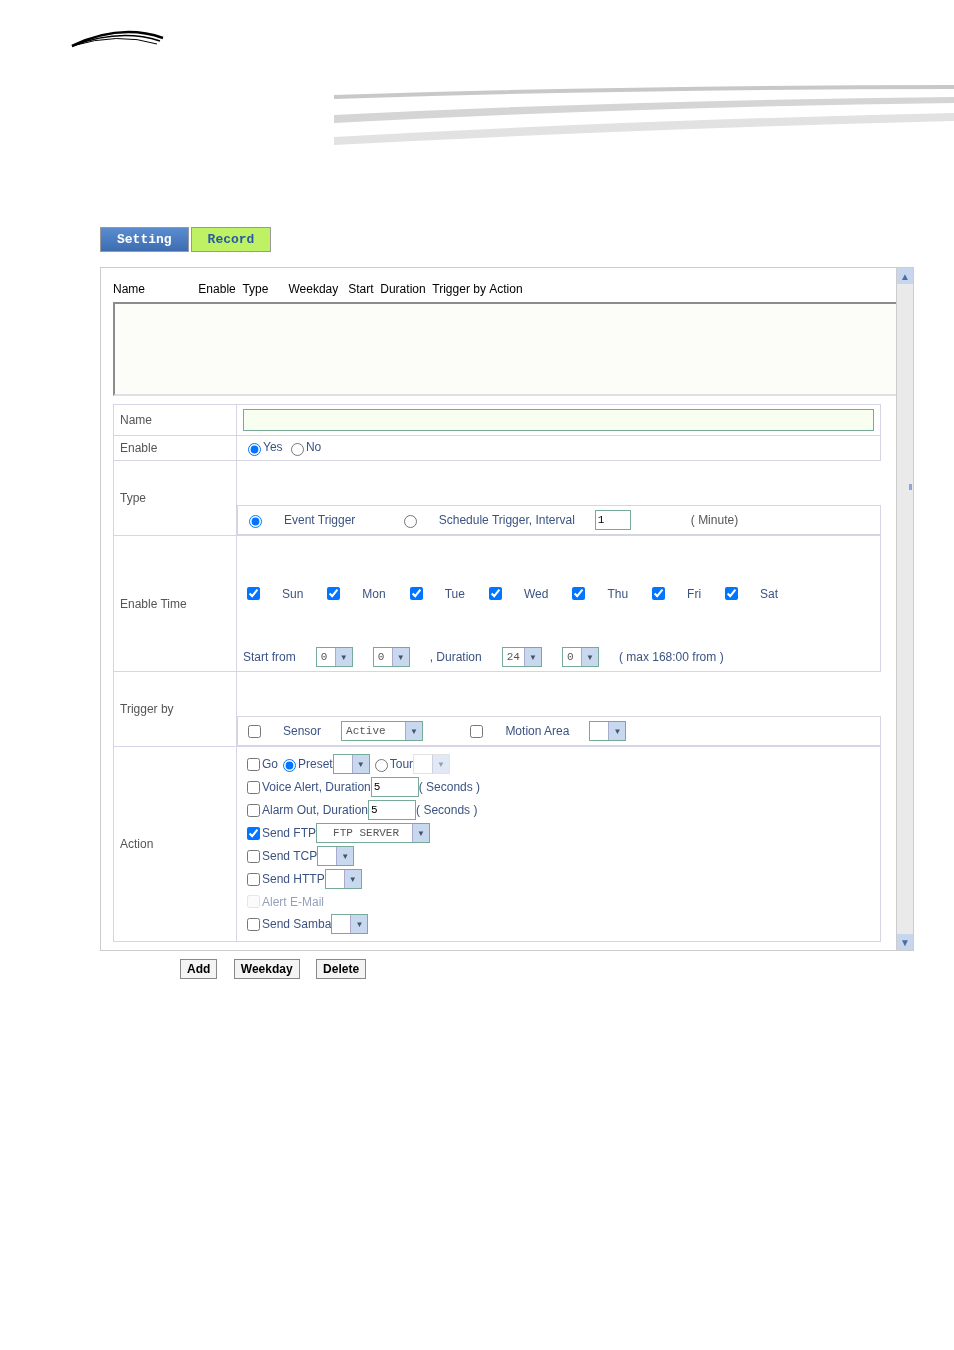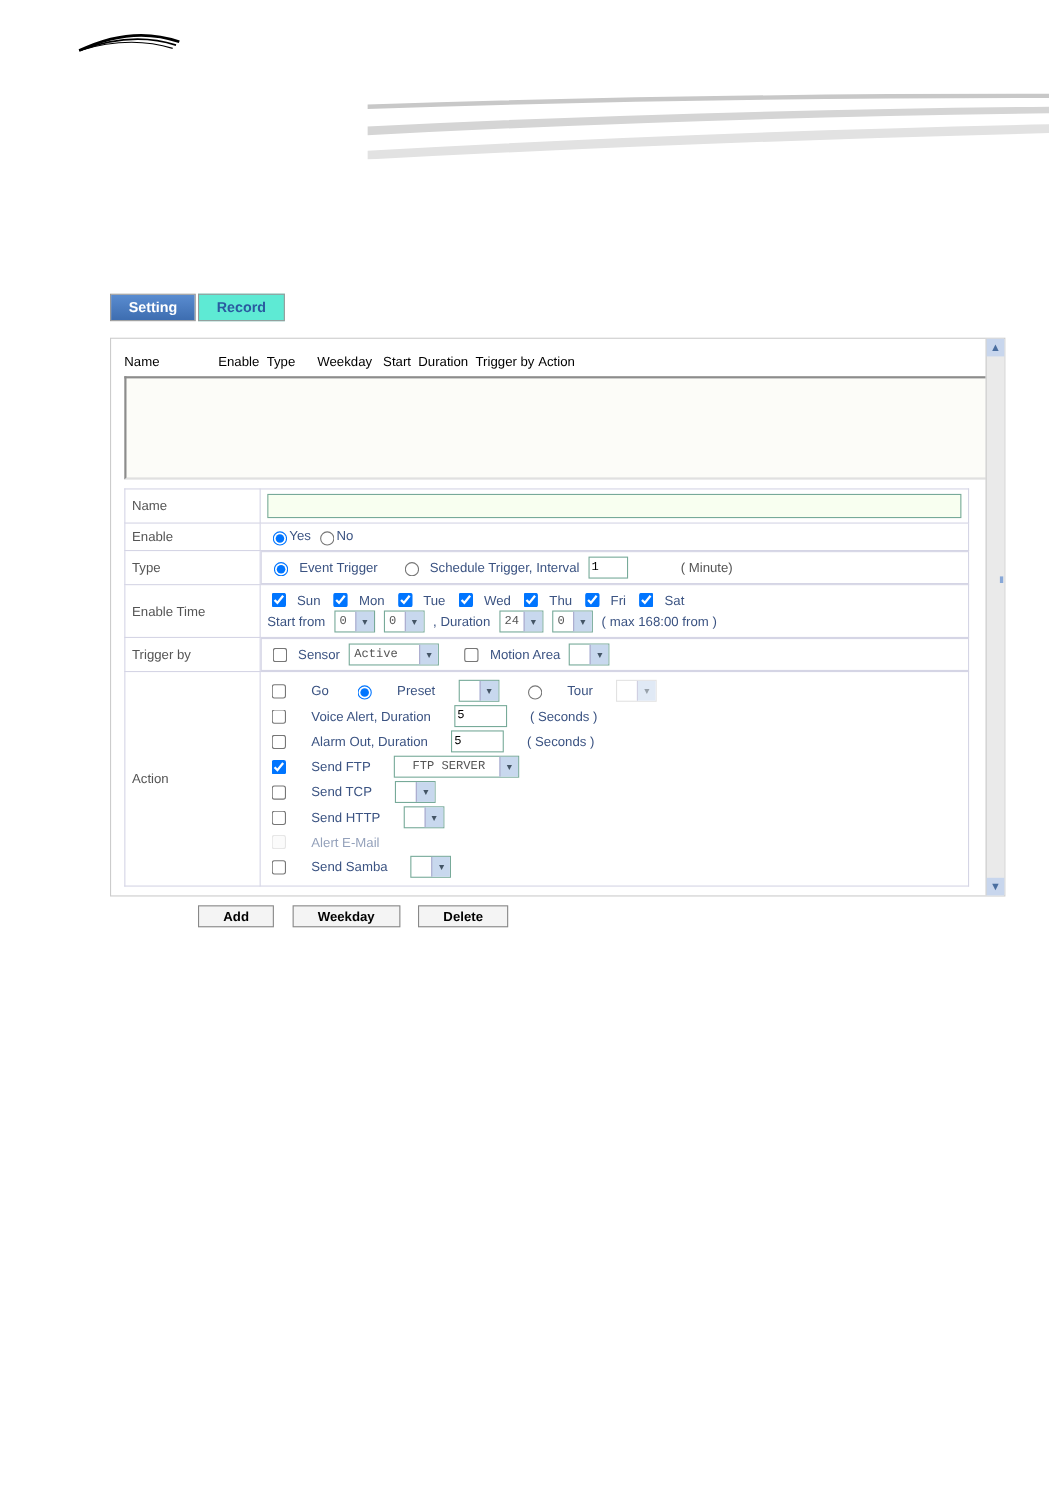--- a/index.html
+++ b/index.html
@@ -43,37 +43,38 @@
     width: 620px;
     height: 60px;
   }
   .content-wrap {
     padding: 0 40px 40px 100px;
   }
   .tabs {
     display: flex;
     border-bottom: none;
     margin-bottom: 15px;
-    margin-top: 117px;
+    margin-top: 77px;
+    font-family: Liberation Mono, monospace;
   }
   .tab {
     padding: 4px 16px;
     font-size: 13px;
     font-weight: bold;
     border: 1px solid #999;
     margin-right: 2px;
     cursor: pointer;
   }
   .tab.active {
     color: #fff;
     background: linear-gradient(#5a8cd0, #3d6db0);
   }
   .tab.inactive {
     color: #2a5aa0;
-    background: #5eead4;
+    background: #bef264;
   }
   .scroll-area {
     border: 1px solid #ccc;
     position: relative;
     background: #fff;
   }
   .scroll-content {
     padding: 10px 12px 8px 12px;
   }
   .scrollbar {
@@ -204,45 +205,46 @@
     color: #456;
     border-left: 1px solid #aac;
   }
   .dd.disabled {
     opacity: 0.55;
     border-color: #ccc;
   }
   .action-line {
     display: flex;
     align-items: center;
-    gap: 21px;
+    gap: 0;
     margin: 3px 0;
   }
   .buttons {
     margin-top: 8px;
     padding-left: 80px;
   }
   .btn {
-    padding: 2px 22px;
+    padding: 2px 6px;
     font-size: 12px;
     font-weight: bold;
     border: 1px solid #888;
     background: #f4f4f4;
     cursor: pointer;
     margin-right: 12px;
   }
   label {
     color: #3b5382;
     font-size: 12px;
   }
   .row-inline {
     display: flex;
     align-items: center;
-    gap: 8px;
+    gap: 20px;
     white-space: nowrap;
+    margin-top: 44px;
   }
   .send-email-disabled {
     opacity: 0.55;
   }
   .minute-label {
     margin-left: 40px;
   }
 </style>
 </head>
 <body>

